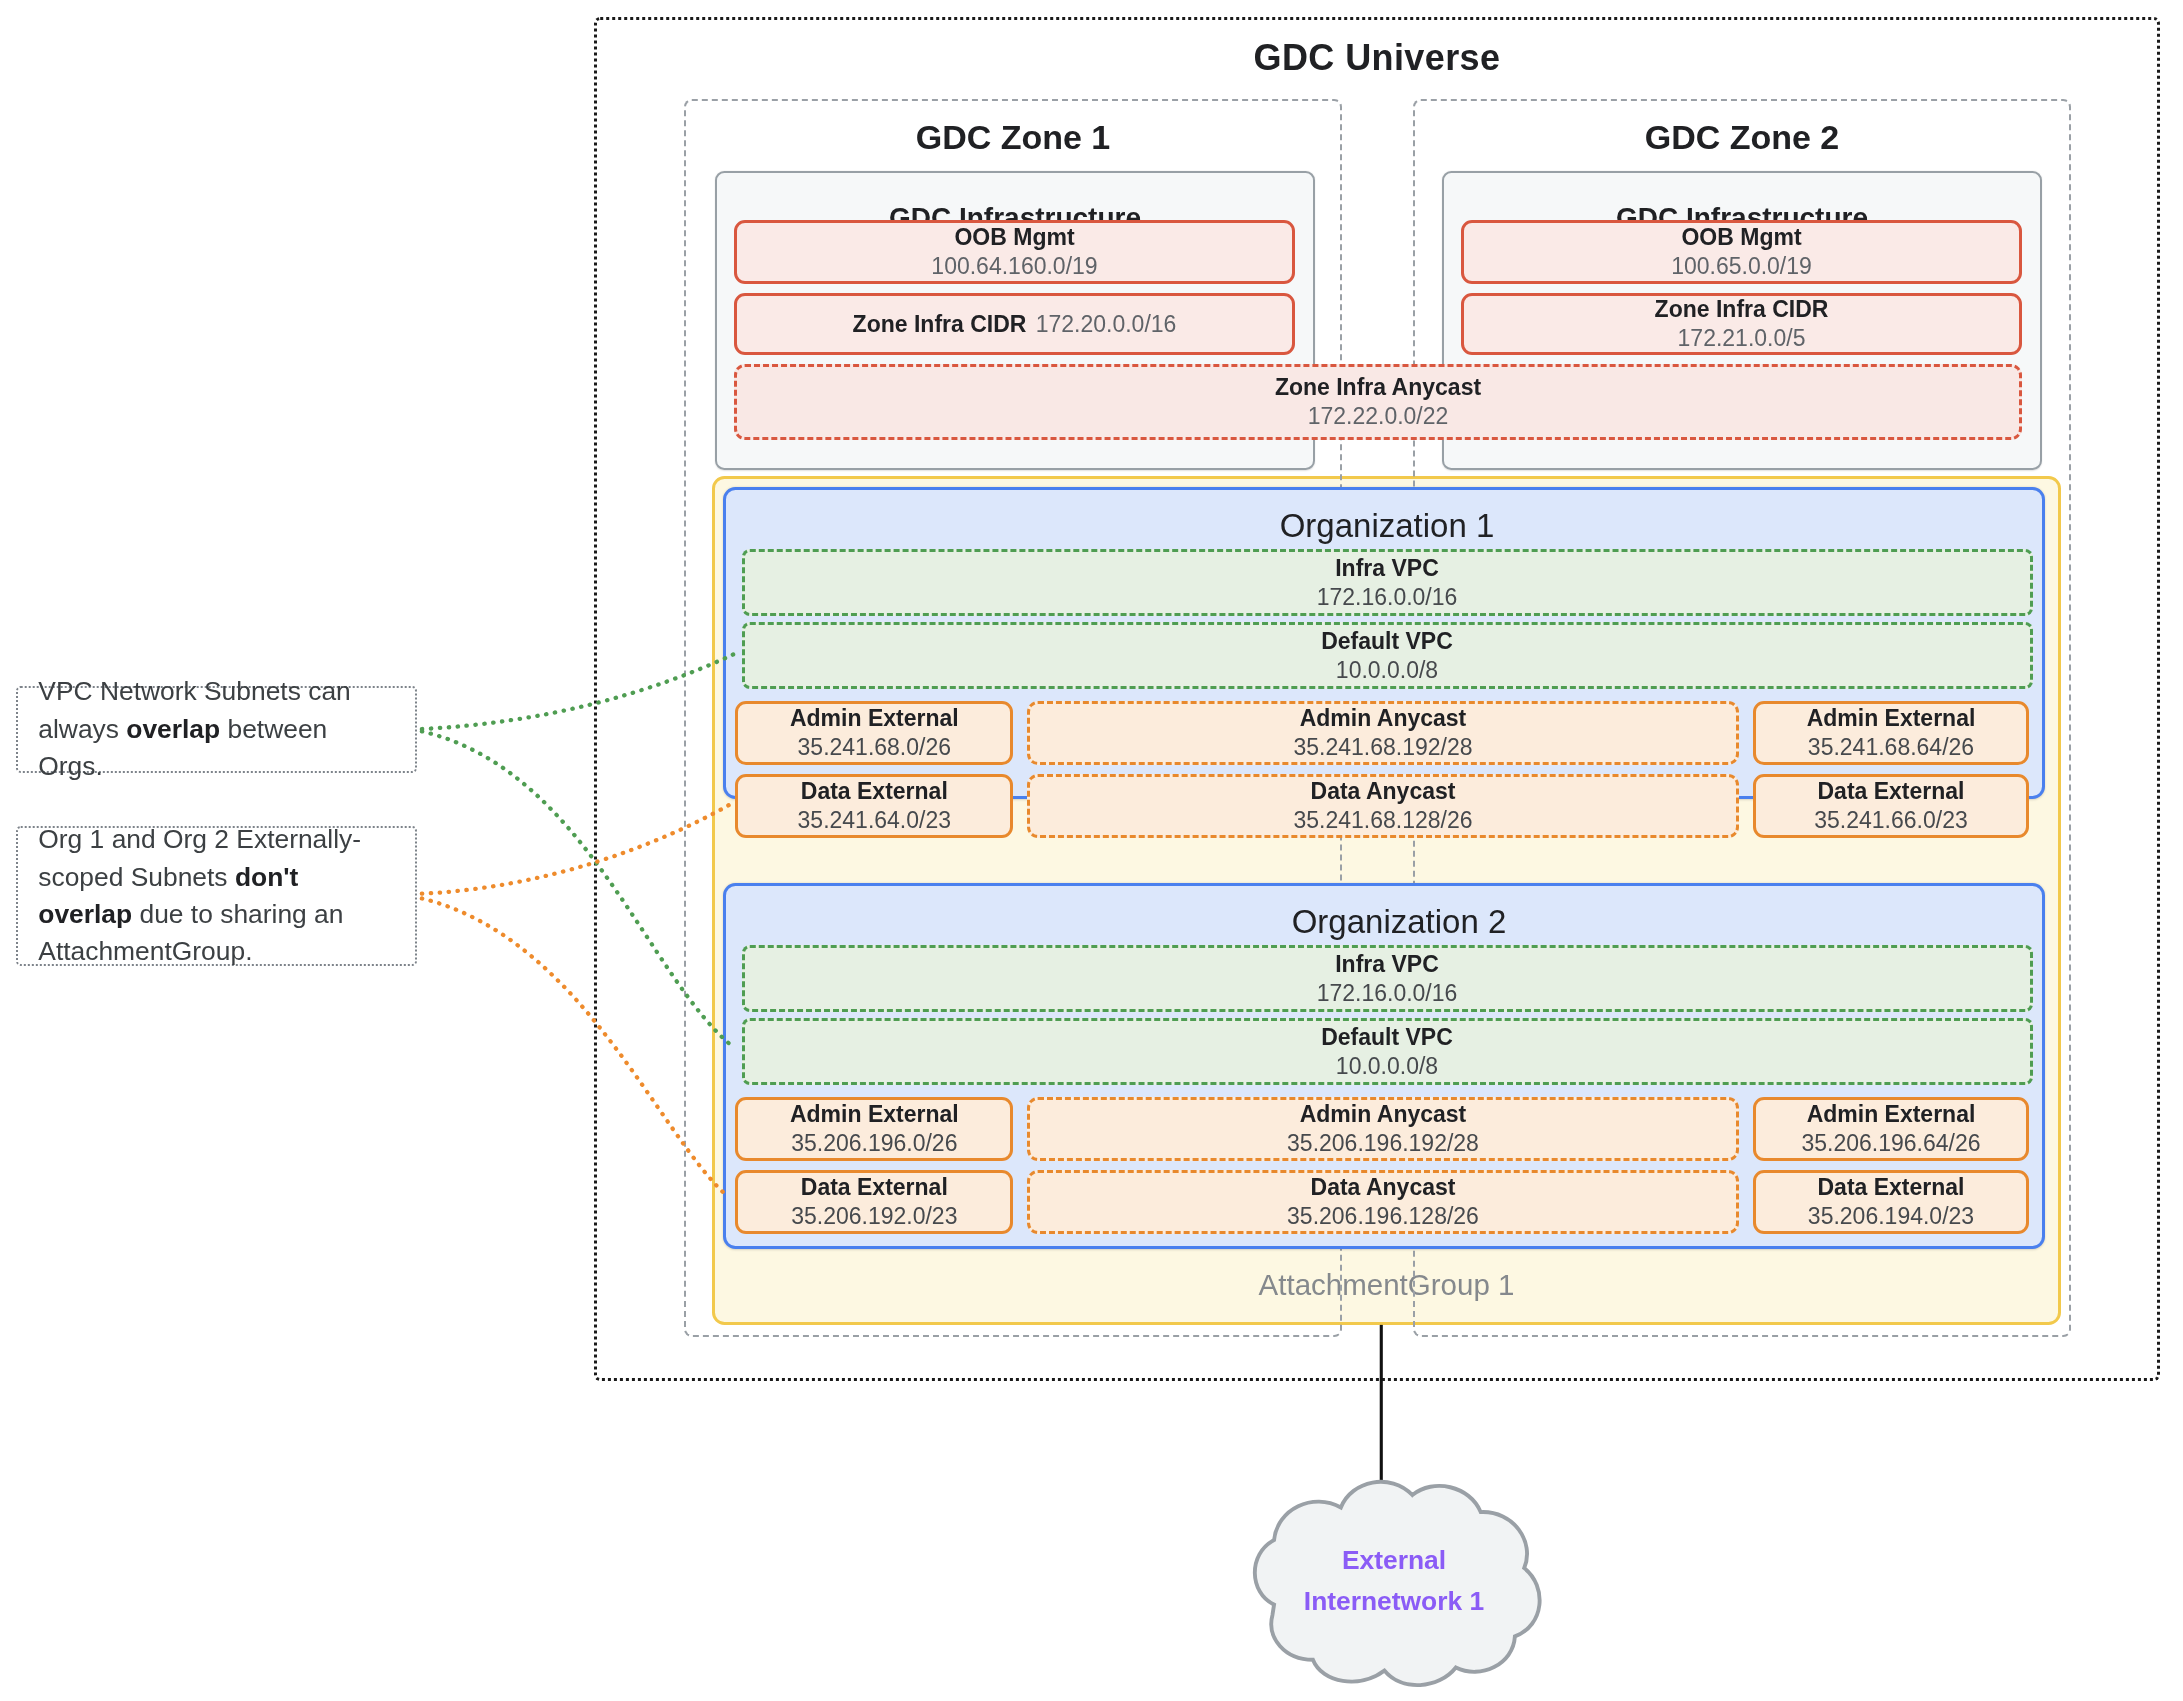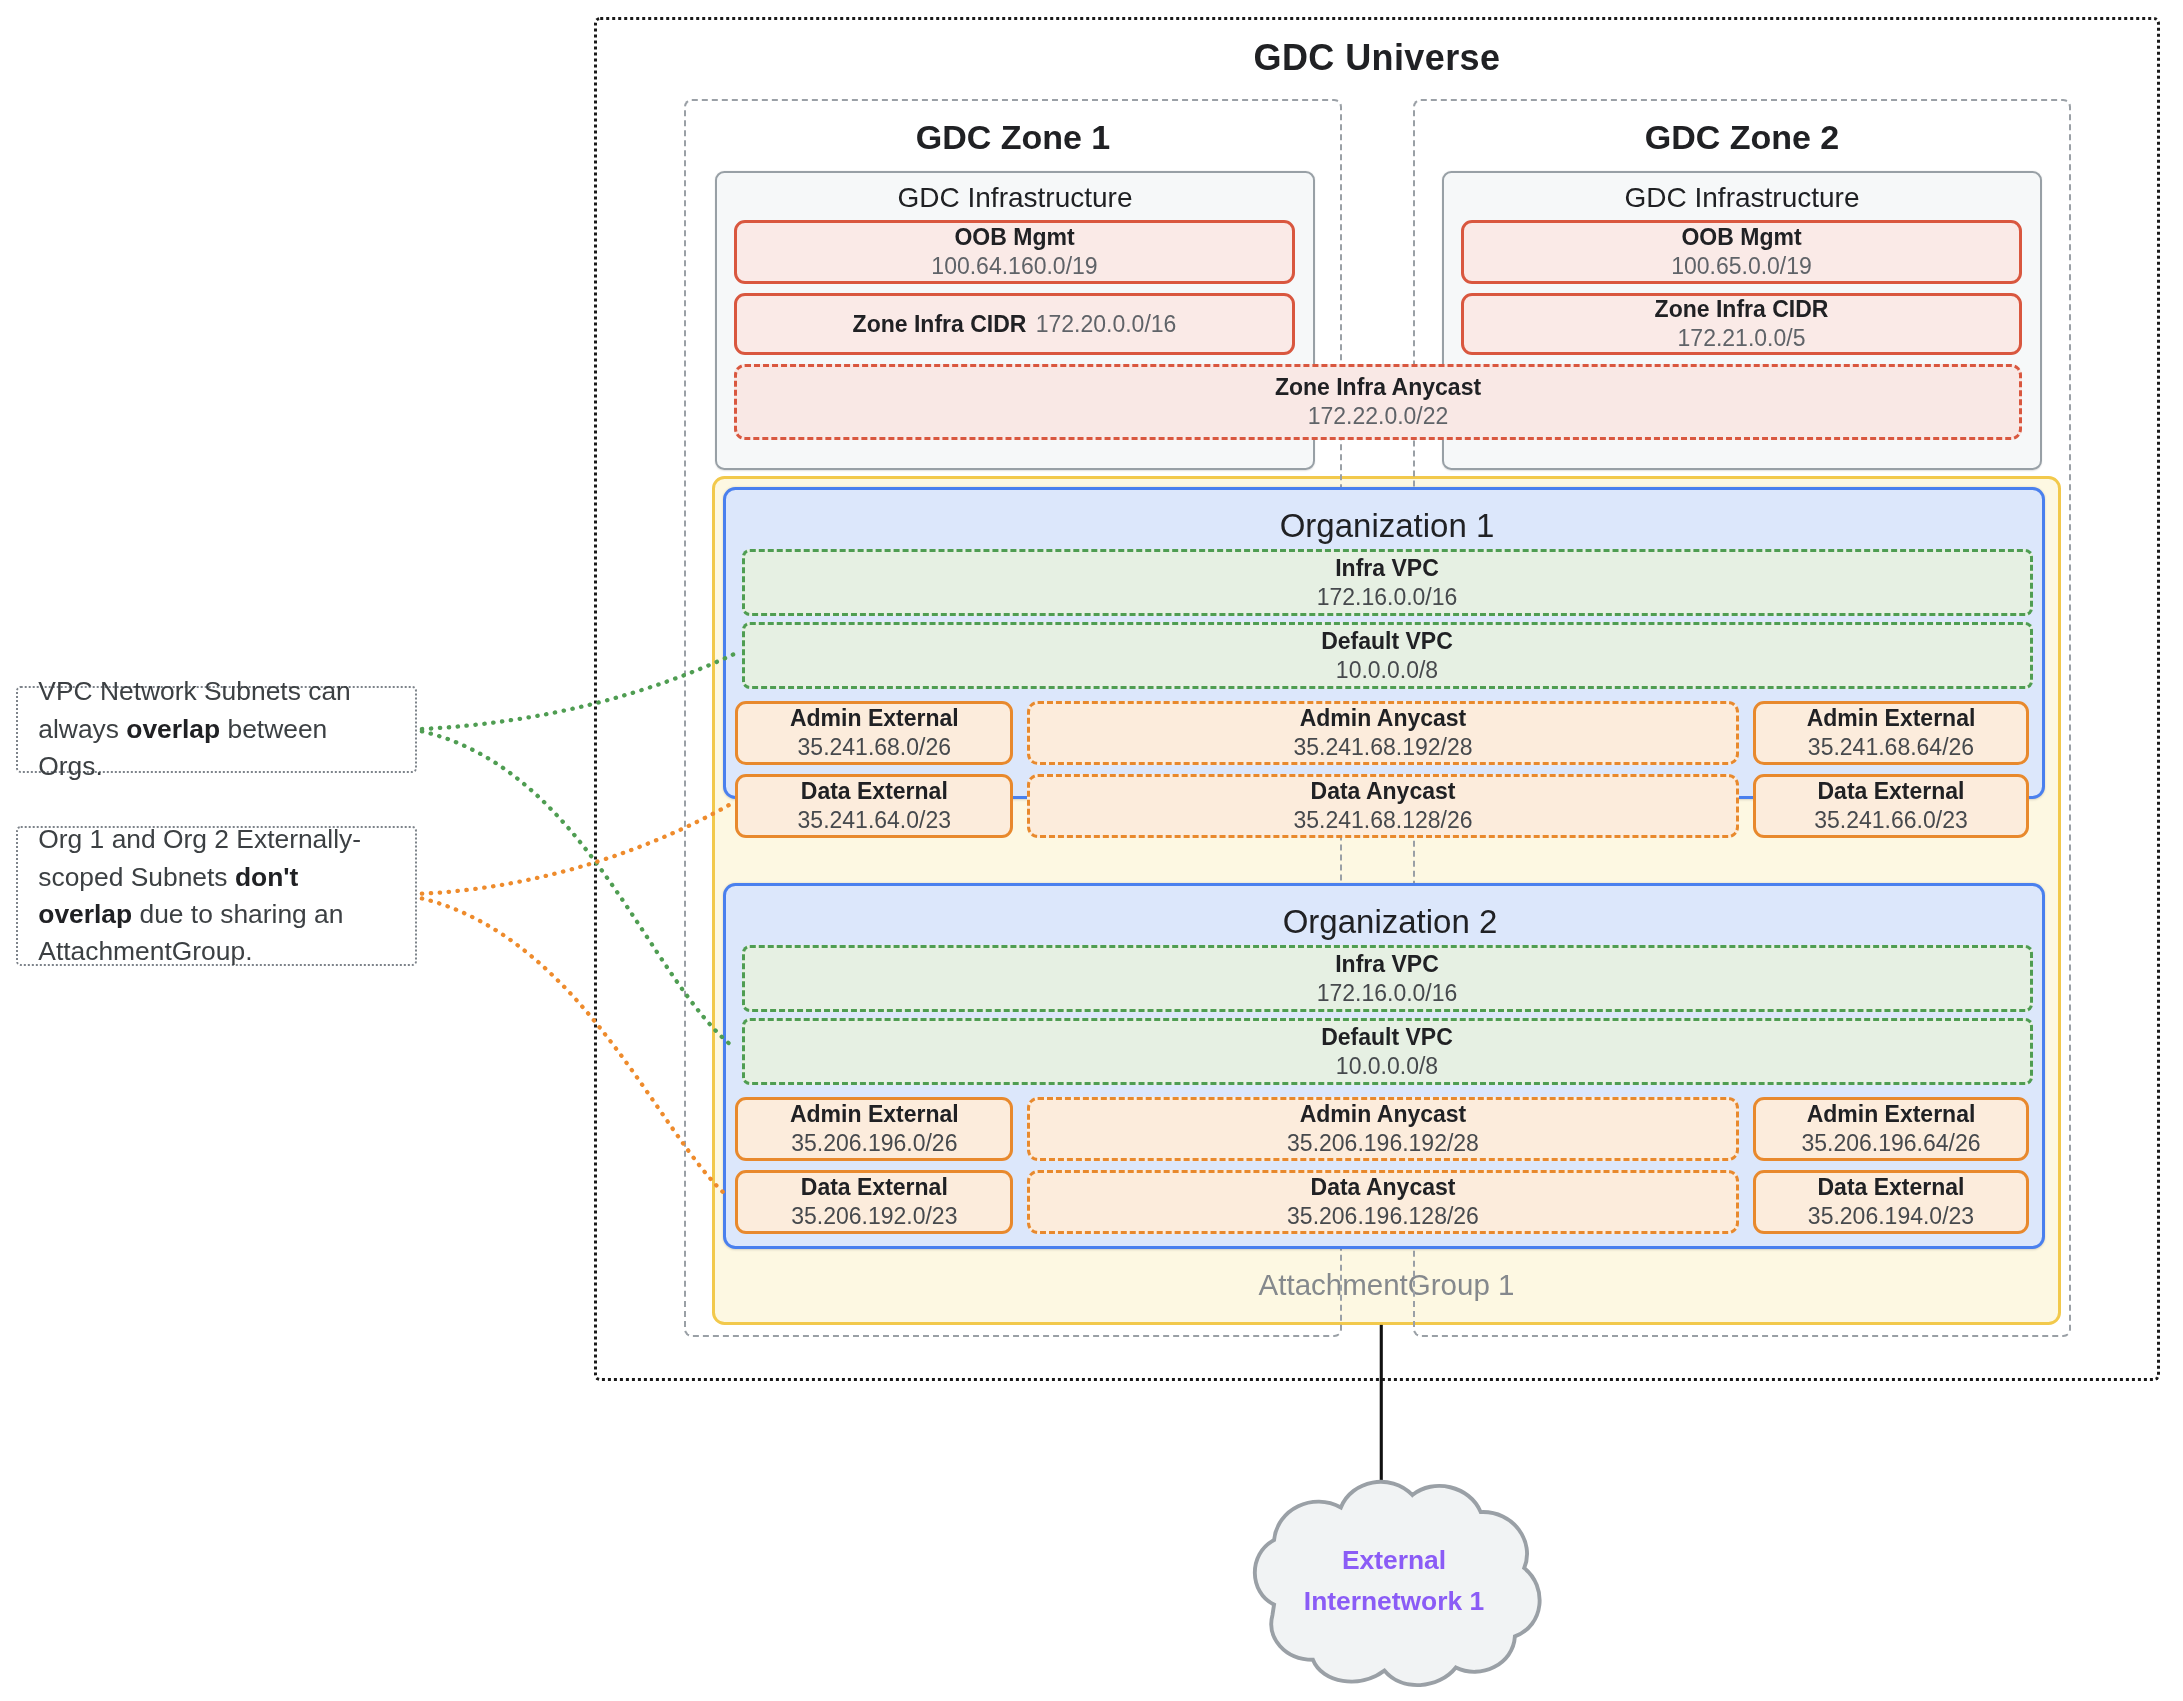--- a/index.html
+++ b/index.html
@@ -10,21 +10,21 @@
   
   .universe{border:3.1px dotted #1a1a1a;border-radius:6.2px;background:transparent;}
   .universe-title{font-size:36px;font-weight:700;text-align:center;letter-spacing:0.4px;}
 
   
   .zone{border:2.7px dashed #9aa0a6;border-radius:7.8px;background:transparent;}
   .zone-title{font-size:34px;font-weight:700;text-align:center;}
 
   
   .infra{background:#f6f8f9;border:2.3px solid #98a0a6;border-radius:9.3px;box-shadow:0 0.8px 1.6px rgba(0,0,0,0.12);}
-  .infra-title{font-size:28px;font-weight:400;text-align:center;}
+  .infra-title{font-size:28px;font-weight:700;text-align:center;margin-top:20px;}
 
   .redbox{background:#faeae7;border:3.1px solid #d9573f;border-radius:11px;display:flex;flex-direction:column;align-items:center;justify-content:center;line-height:1.25;}
   .redbox-dashed{background:#f9e8e5;border:3.1px dashed #d9573f;border-radius:11px;display:flex;flex-direction:column;align-items:center;justify-content:center;line-height:1.25;}
   .b-label{font-size:23px;font-weight:700;color:#202124;}
   .b-cidr{font-size:23px;font-weight:400;color:#5f6368;}
   .inline-pair{display:flex;flex-direction:row;align-items:center;justify-content:center;gap:9.3px;}
 
   
   .attach{background:#fdf8e2;border:3.1px solid #f2c94c;border-radius:12.4px;}
   .attach-label{font-size:29.5px;color:#85898d;text-align:center;}
@@ -123,21 +123,21 @@
       <div class="b-label">Data Anycast</div>
       <div class="b-cidr">35.241.68.128/26</div>
     </div>
     <div class="abs subnet-solid" style="left:1027px;top:284px;width:276px;height:64px;">
       <div class="b-label">Data External</div>
       <div class="b-cidr">35.241.66.0/23</div>
     </div>
   </div>
 
   <div class="abs org" style="left:723px;top:883px;width:1322px;height:366px;">
-    <div class="abs org-title" style="left:3px;top:17px;width:1322px;height:40px;">Organization 2</div>
+    <div class="abs org-title" style="left:12px;top:17px;width:1322px;height:40px;">Organization 2</div>
     <div class="abs vpc" style="left:15.5px;top:59px;width:1291px;height:67px;">
       <div class="b-label">Infra VPC</div>
       <div class="b-cidr">172.16.0.0/16</div>
     </div>
     <div class="abs vpc" style="left:15.5px;top:132px;width:1291px;height:67px;">
       <div class="b-label">Default VPC</div>
       <div class="b-cidr">10.0.0.0/8</div>
     </div>
     <div class="abs subnet-solid" style="left:9.3px;top:211px;width:278px;height:64px;">
       <div class="b-label">Admin External</div>

